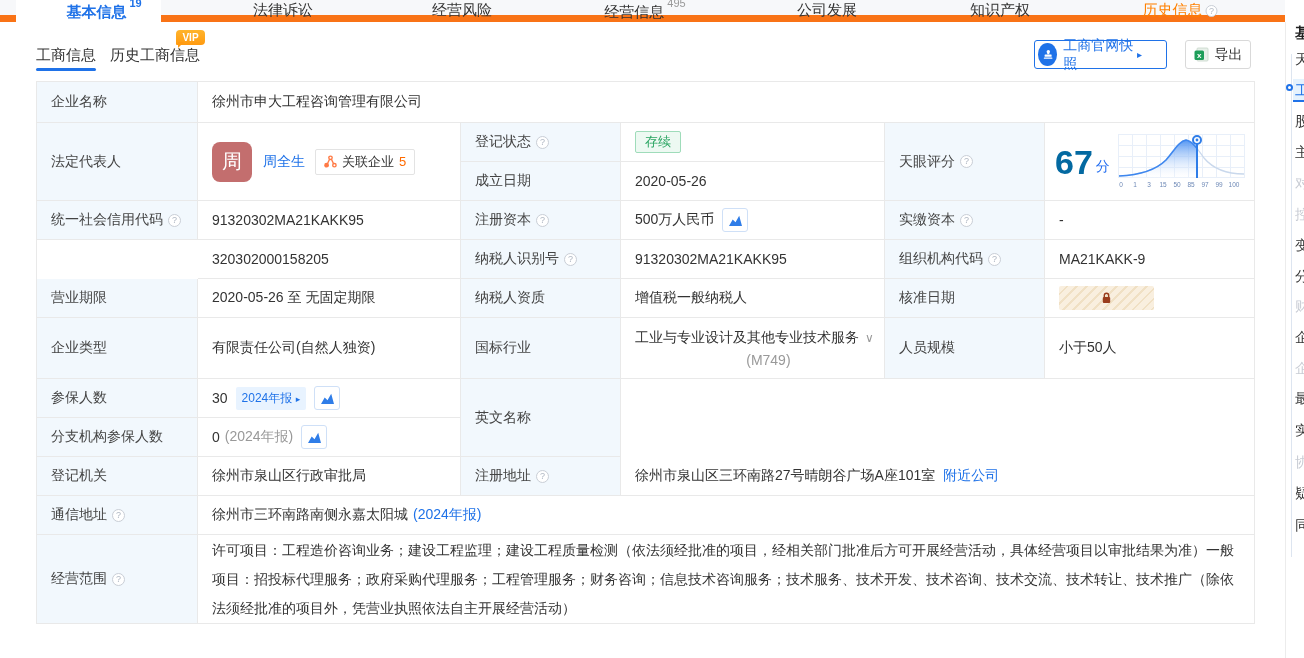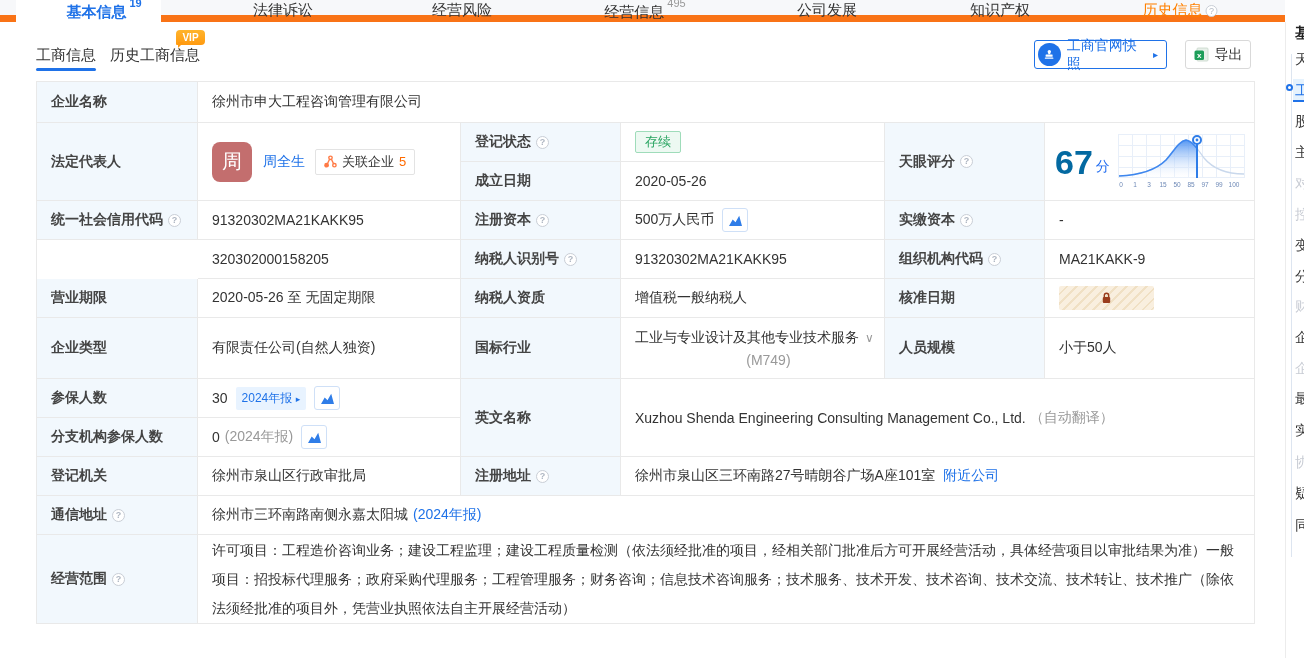--- a/index.html
+++ b/index.html
@@ -23,32 +23,32 @@
   
   .subtab { position:absolute; top:46px; font-size:15px; color:#333; cursor:pointer; white-space:nowrap; }
   .subtab-underline { position:absolute; left:36px; top:68px; width:60px; height:3px; background:#1f72e8; border-radius:2px; }
   .vip-badge { position:absolute; left:176px; top:30px; width:29px; height:15px;
     background:linear-gradient(180deg,#ffb42c,#ff9a10); border-radius:4px 4px 4px 1px;
     color:#fff; font-size:10px; font-weight:bold; text-align:center; line-height:15px; }
   .vip-badge:after { content:""; position:absolute; left:2px; bottom:-3px; border:3px solid transparent;
     border-top-color:#ff9a10; border-left-color:#ff9a10; }
   .btn { position:absolute; top:40px; height:29px; border-radius:3px; display:flex; align-items:center;
     font-size:14px; cursor:pointer; background:#fff; }
-  .btn-snapshot { left:1034px; width:133px; border:1px solid #1f72e8; color:#1f72e8; padding:0 8px 0 3px; }
+  .btn-snapshot { left:1034px; width:133px; border:1px solid #1f72e8; color:#1f72e8; padding:0 24px 0 3px; }
   .btn-snapshot .stamp-circle { width:23px; height:23px; border-radius:50%; background:#1f72e8;
     display:flex; align-items:center; justify-content:center; margin-right:6px; }
   .btn-snapshot .arrow { font-size:10px; margin-left:3px; }
   .btn-export { left:1185px; width:66px; border:1px solid #d9d9d9; color:#333; justify-content:center; gap:6px; }
 
   
   .biz-table { position:absolute; left:36px; top:81px; width:1219px; height:543px;
     border:1px solid #e9e9e9; background:#fff; }
   .cell { position:absolute; border-right:1px solid #e9e9e9; border-bottom:1px solid #e9e9e9;
     display:flex; align-items:center; padding:0 10px 0 14px; font-size:14px; color:#333; background:#fff; overflow:hidden; }
-  .cell.lbl { background:#f2f8fd; color:#444; gap:5px;font-weight:bold; }
+  .cell.lbl { background:#f2f8fd; color:#444; gap:5px; }
   .cell.no-r { border-right:none; }
   .cell.no-b { border-bottom:none; }
   .help { width:13px; height:13px; border:1px solid #c9ced6; border-radius:50%; color:#aeb6c2;
     font-size:9px; line-height:11px; text-align:center; flex:0 0 auto; background:#fff; }
   .link { color:#1f72e8; cursor:pointer; text-decoration:none; }
   .grey { color:#999;margin-left:28px; }
   .status-badge { color:#2aa562; border:1px solid #9fdcba; background:#edf9f2;
     font-size:13px; padding:2px 9px; border-radius:2px; line-height:16px; }
   .trendbox { width:26px; height:24px; border:1px solid #cfe0f7; border-radius:3px; background:#fff;
     display:flex; align-items:center; justify-content:center; margin-left:8px; cursor:pointer; flex:0 0 auto; }
@@ -326,24 +326,20 @@
       <span class="grey" style="margin-left:5px">(2024年报)</span>
       <span class="trendbox">
           <svg width="15" height="13" viewBox="0 0 16 14">
             <path d="M1,13 L5,6 L8,9 L12,2 L15,13 Z" fill="#2f7de8"></path>
           </svg>
         </span>
     </div>
     <div class="cell lbl" style="left:424px;top:297px;width:160px;height:78px">
         <span>英文名称</span>
       </div>
-    <div class="cell no-r" style="left:584px;top:297px;width:633px;height:78px">
-      <span>Xuzhou Shenda Engineering Consulting Management Co., Ltd.</span>
-        <span class="grey" style="margin-left:4px">（自动翻译）</span>
-    </div>
 
     <div class="cell lbl" style="left:0;top:375px;width:161px;height:39px">
         <span>登记机关</span>
       </div>
     <div class="cell" style="left:161px;top:375px;width:263px;height:39px">
         <span>徐州市泉山区行政审批局</span>
       </div>
     <div class="cell lbl" style="left:424px;top:375px;width:160px;height:39px">
         <span>注册地址</span>
         <span class="help">?</span>

